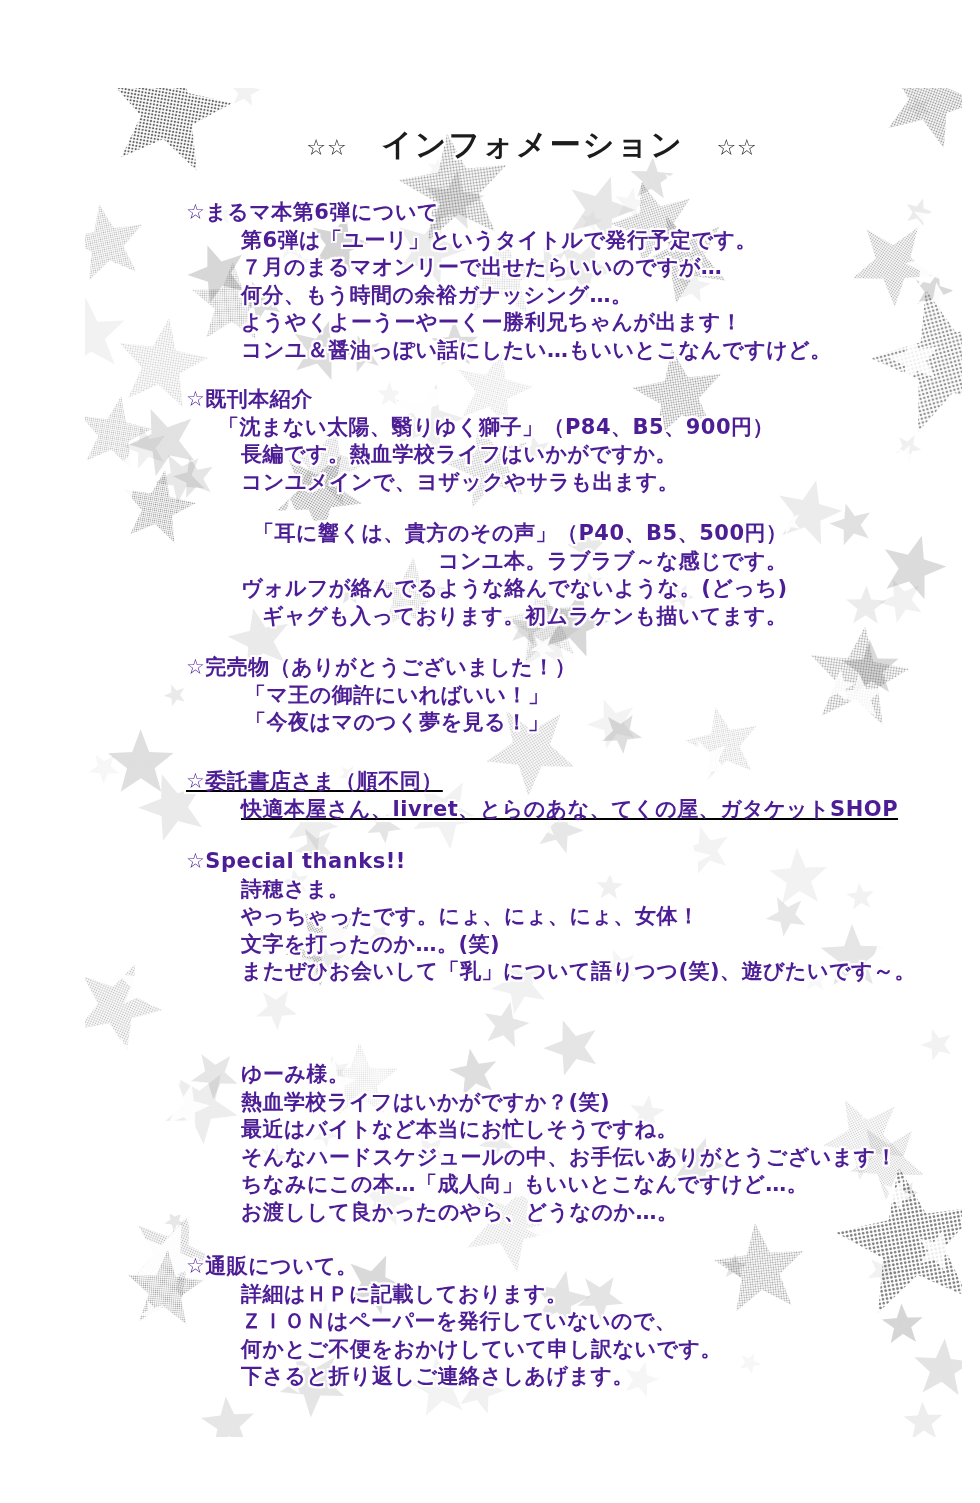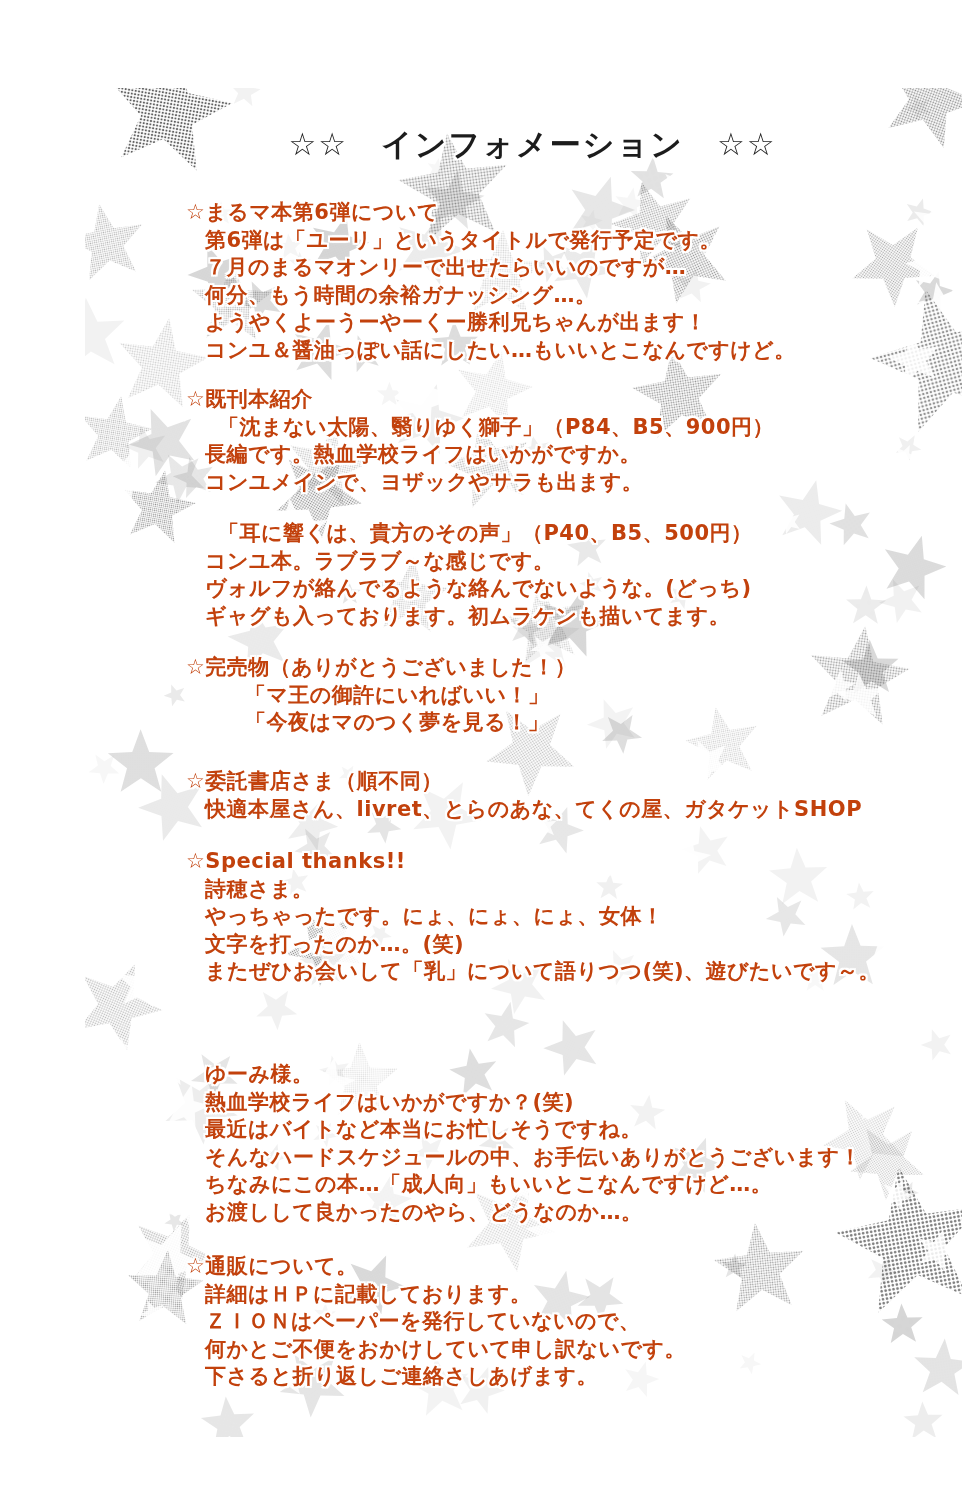--- a/index.html
+++ b/index.html
@@ -11,33 +11,34 @@
   #page{position:absolute;inset:0;}
   #bg-stars{position:absolute;top:0;left:0;z-index:0;}
   .txt-layer{position:absolute;top:0;left:0;width:980px;height:1503px;z-index:1;}
   .page-title{
     position:absolute;left:85px;width:895px;top:124px;
     text-align:center;font-size:31px;font-weight:700;letter-spacing:2px;
     color:#1c1c1c;
     text-shadow:-2px 0 0 #fff,2px 0 0 #fff,0 -2px 0 #fff,0 2px 0 #fff,
                 -2px -2px 0 #fff,2px 2px 0 #fff,-2px 2px 0 #fff,2px -2px 0 #fff,0 0 5px #fff;
     white-space:nowrap;
+    font-family:Liberation Mono, monospace;
   }
   .block{position:absolute;left:186px;}
   .heading,.line{
-    font-size:21px;line-height:27.5px;font-weight:700;color:#c2410c;
+    font-size:21px;line-height:27.5px;font-weight:700;color:#4c1d95;
     white-space:nowrap;letter-spacing:0.5px;
     text-shadow:-2px 0 0 #fff,2px 0 0 #fff,0 -2px 0 #fff,0 2px 0 #fff,
                 -2px -2px 0 #fff,2px 2px 0 #fff,-2px 2px 0 #fff,2px -2px 0 #fff,0 0 4px #fff;
   }
-  .line{margin-left:19px;}
+  .line{margin-left:55px;}
   .line.hang{margin-left:32px;}
   
-  #b0{top:199px;} #b1{top:386px;} #b2{top:520px;} #b3{top:654px;text-align:center;}
-  #b4{top:768px;} #b5{top:848px;} #b6{top:1061px;} #b7{top:1253px;}
+  #b0{top:199px;} #b1{top:386px;} #b2{top:520px;text-align:right;} #b3{top:654px;text-align:center;}
+  #b4{top:768px;text-decoration:underline;} #b5{top:848px;} #b6{top:1061px;} #b7{top:1253px;}
 </style>
 </head>
 <body>
 
 <div id="page">
 
   <svg id="bg-stars" width="980" height="1503" viewBox="0 0 980 1503" xmlns="http://www.w3.org/2000/svg">
     <defs>
       <path id="star" d="M0,-50 L12.3,-17 L47.6,-15.5 L20,6.5 L29.4,40.5 L0,21 L-29.4,40.5 L-20,6.5 L-47.6,-15.5 L-12.3,-17 Z"></path>
       <pattern id="ht" width="2.6" height="2.6" patternUnits="userSpaceOnUse">

